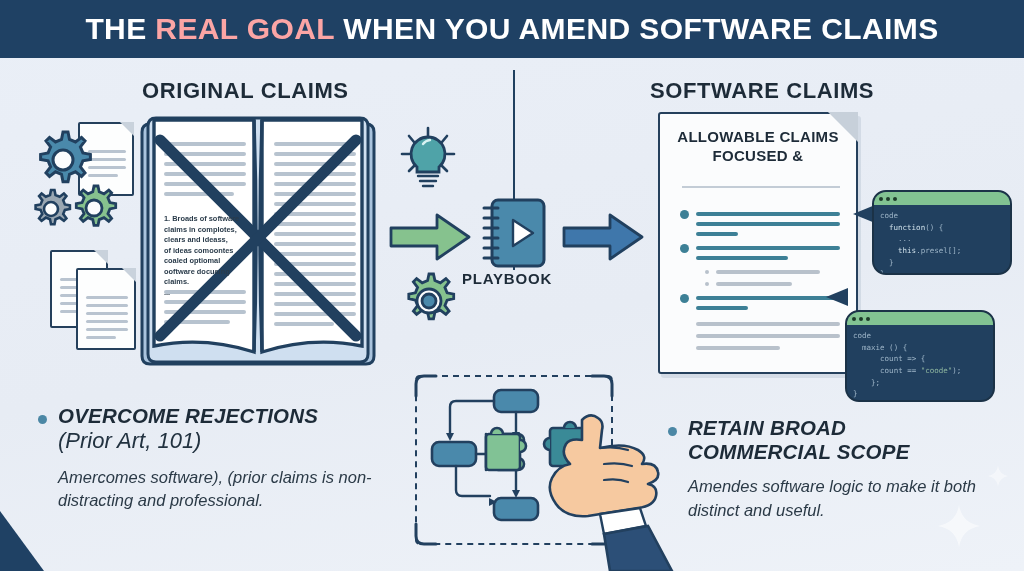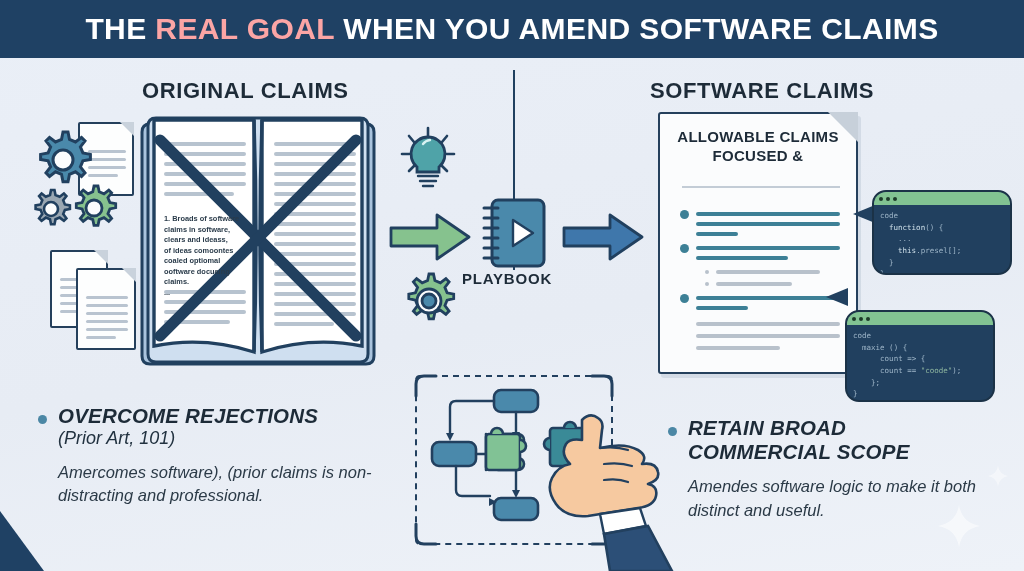--- a/index.html
+++ b/index.html
@@ -122,21 +122,21 @@
   .bullet-block { position: absolute; font-style: italic; }
   .bullet-block .bdot {
     position: absolute; left: 0; top: 11px;
     width: 9px; height: 9px; border-radius: 50%; background: #4b87a5;
   }
   .bullet-block h3 {
     font-size: 20.5px; font-weight: bold; color: #1d2b38;
     line-height: 1.18; letter-spacing: .2px;
   }
   .bullet-block .sub {
-    font-size: 18px; font-weight: normal; color: #223240; line-height: 1.2;
+    font-size: 22px; font-weight: normal; color: #223240; line-height: 1.2;
   }
   .bullet-block p {
     margin-top: 11px; font-size: 16.5px; color: #2b3a47; line-height: 1.42;
   }
 
   
   .sparkle { position: absolute; opacity: .55; }
   .corner-wedge {
     position: absolute; left: 0; bottom: 0; width: 0; height: 0;
     border-left: 44px solid #1f4164; border-top: 60px solid transparent;
@@ -253,21 +253,21 @@
 
       <g stroke="#21405f" stroke-width="11" stroke-linecap="round">
         <line x1="32" y1="32" x2="228" y2="228"></line>
         <line x1="228" y1="32" x2="32" y2="228"></line>
       </g>
     </svg>
     
     <div style="position:absolute; left:36px; top:106px; width:78px; font-size:7.4px;
                 font-weight:bold; color:#2a3b4a; line-height:1.42;">
       <div>1. Broads of software</div>
-      <div>claims in software,</div>
+      <div>claims in complotes,</div>
       <div>clears and ideass,</div>
       <div>of ideas comoontes</div>
       <div>coaled optiomal</div>
       <div>ooftware docuaing</div>
       <div>claims.</div>
       <div>...</div>
     </div>
   </div>
 
   <svg class="center-abs" style="left:396px; top:124px;" width="64" height="72" viewBox="0 0 64 72">

